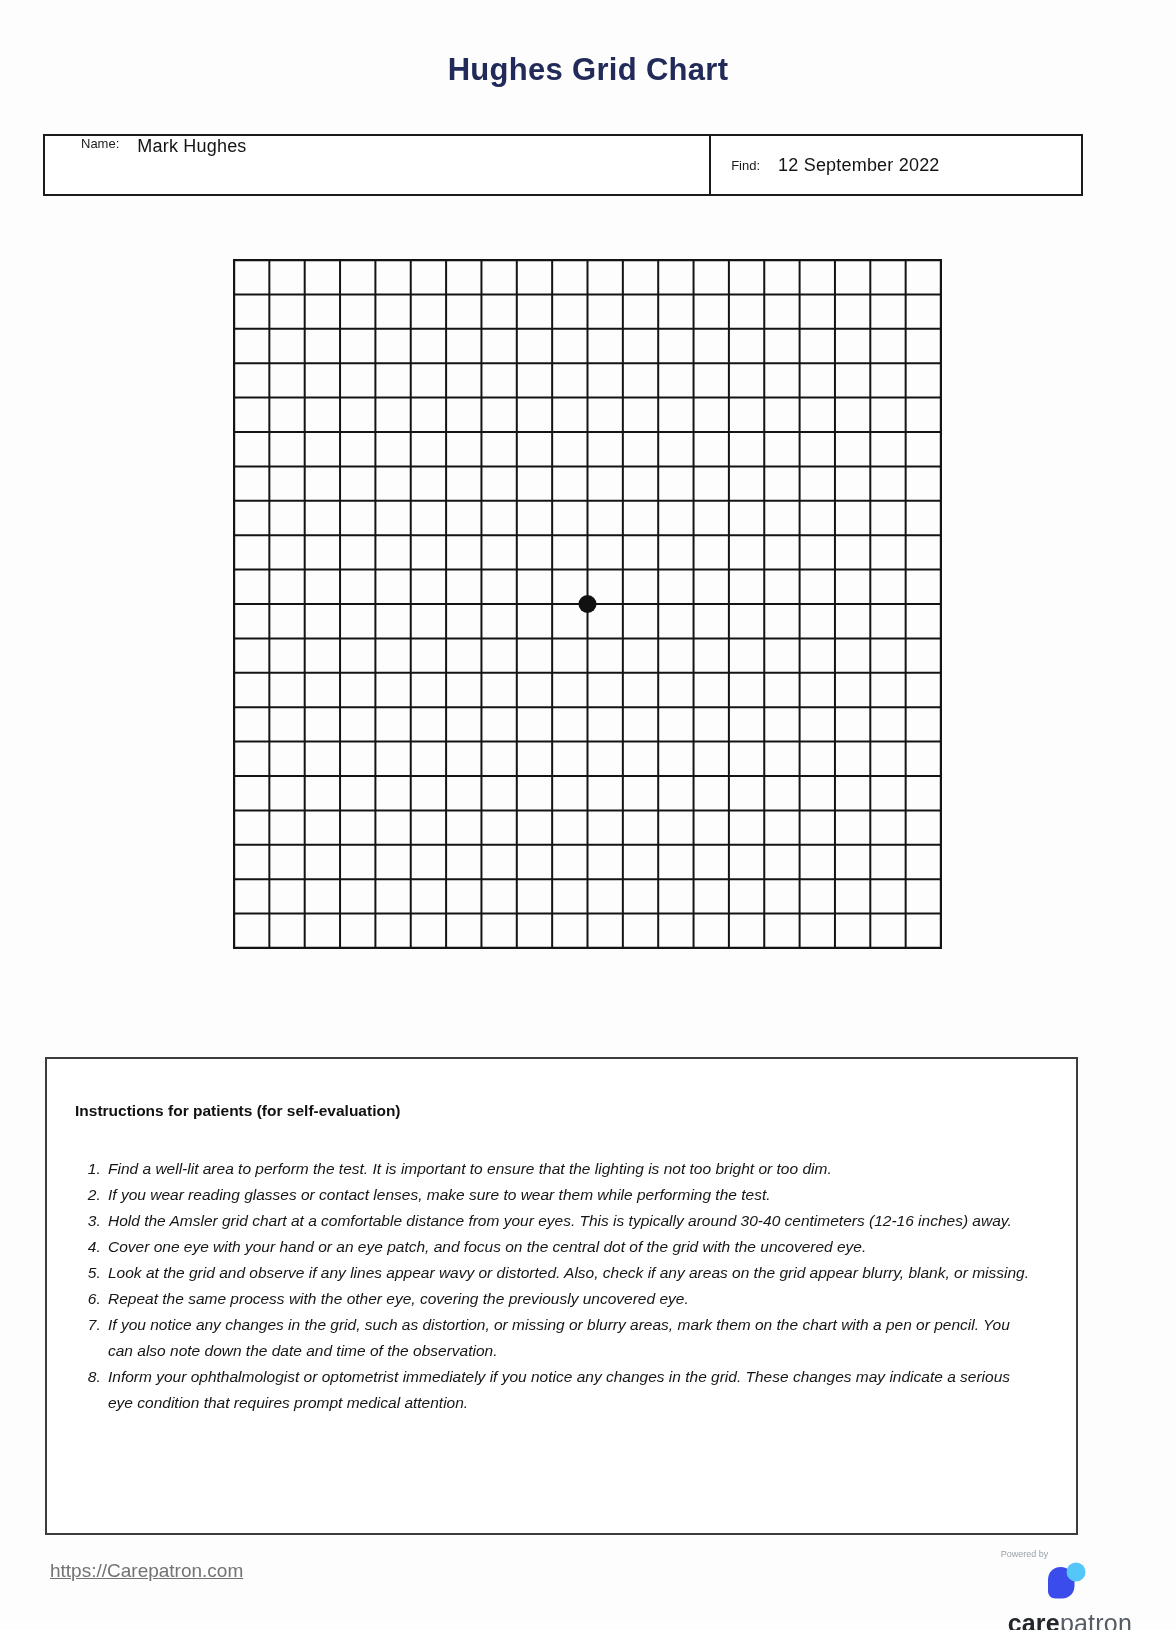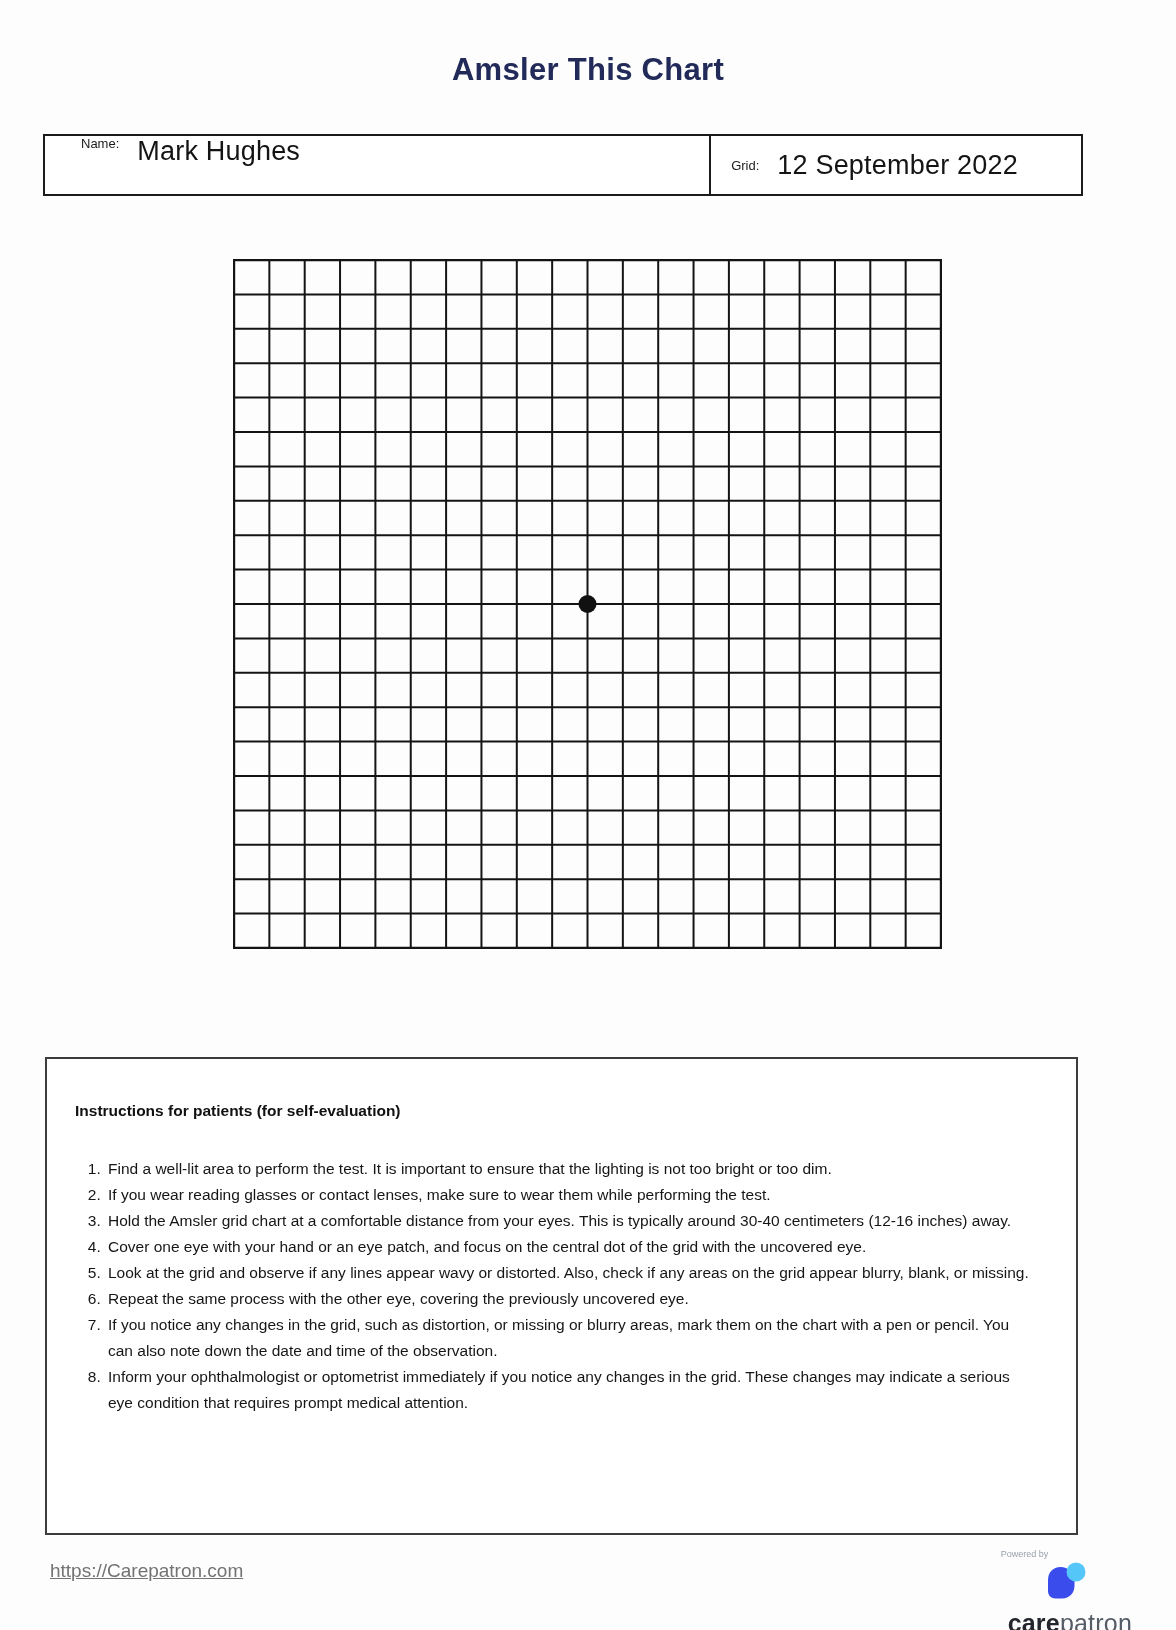--- a/index.html
+++ b/index.html
@@ -17,34 +17,34 @@
   .info-box {
     position:absolute; left:43px; top:134px; width:1036px; height:58px;
     border:2px solid #1b1b1b; background:#ffffff; display:flex;
   }
   .cell-name {
     flex:0 0 64.3%; border-right:2px solid #1b1b1b;
     display:flex; padding-left:36px; box-sizing:border-box;
   }
   .cell-date { flex:1; display:flex; align-items:center; padding-left:20px; }
   .field-label { font-size:13px; color:#1b1b1b; margin-right:18px; }
-  .field-value { font-size:27px; color:#141414; letter-spacing:0.2px; }
+  .field-value { font-size:18px; color:#141414; letter-spacing:0.2px; }
 
   .grid-area { position:absolute; left:233px; top:259px; width:709px; height:690px; }
 
   .instructions-box {
     position:absolute; left:45px; top:1010px; width:1033px; height:478px;
     border:2px solid #3c3c3c; background:#ffffff; box-sizing:border-box;margin-top:47px;
   }
   .instructions-heading {
     margin:43px 0 0 28px; font-size:15.5px; font-weight:bold; color:#111111;
   }
   .instructions-list {
     margin:36px 0 0 0; padding:0 40px 0 58px;
-    font-size:15.5px; line-height:26px; color:#161616;
+    font-size:15.5px; line-height:26px; color:#161616;font-style:italic;
   }
   .instructions-list li { margin:0; padding-left:3px; }
 
   .footer-url {
     position:absolute; left:50px; top:1560px;
     font-size:19px; color:#737373; text-decoration:underline; cursor:pointer;
   }
   .brand {
     position:absolute; right:44px; top:1540px;
     display:flex; align-items:center;flex-direction:column;
@@ -53,29 +53,29 @@
     font-size:9px; color:#9aa1ab; margin-right:14px;
     align-self:flex-start; margin-top:9px;
   }
   .brand-wordmark { font-size:25px; margin-left:7px; letter-spacing:0.2px; }
   .brand-care { font-weight:bold; color:#23262c; }
   .brand-patron { font-weight:normal; color:#565c66; }
 </style>
 </head>
 <body>
 
-<div class="page-title">Amsler This Chart</div>
+<div class="page-title">Hughes Grid Chart</div>
 
 <div class="info-box">
   <div class="cell-name">
     <span class="field-label">Name:</span>
     <span class="field-value">Mark Hughes</span>
   </div>
   <div class="cell-date">
-    <span class="field-label">Grid:</span>
+    <span class="field-label">Find:</span>
     <span class="field-value">12 September 2022</span>
   </div>
 </div>
 
 <div class="grid-area">
   <svg id="grid-svg" width="709" height="690" xmlns="http://www.w3.org/2000/svg">
       <line x1="1" y1="0" x2="1" y2="690" stroke="#141414" stroke-width="2.4"></line>
       <line x1="36.35" y1="0" x2="36.35" y2="690" stroke="#141414" stroke-width="2"></line>
       <line x1="71.7" y1="0" x2="71.7" y2="690" stroke="#141414" stroke-width="2"></line>
       <line x1="107.05" y1="0" x2="107.05" y2="690" stroke="#141414" stroke-width="2"></line>

